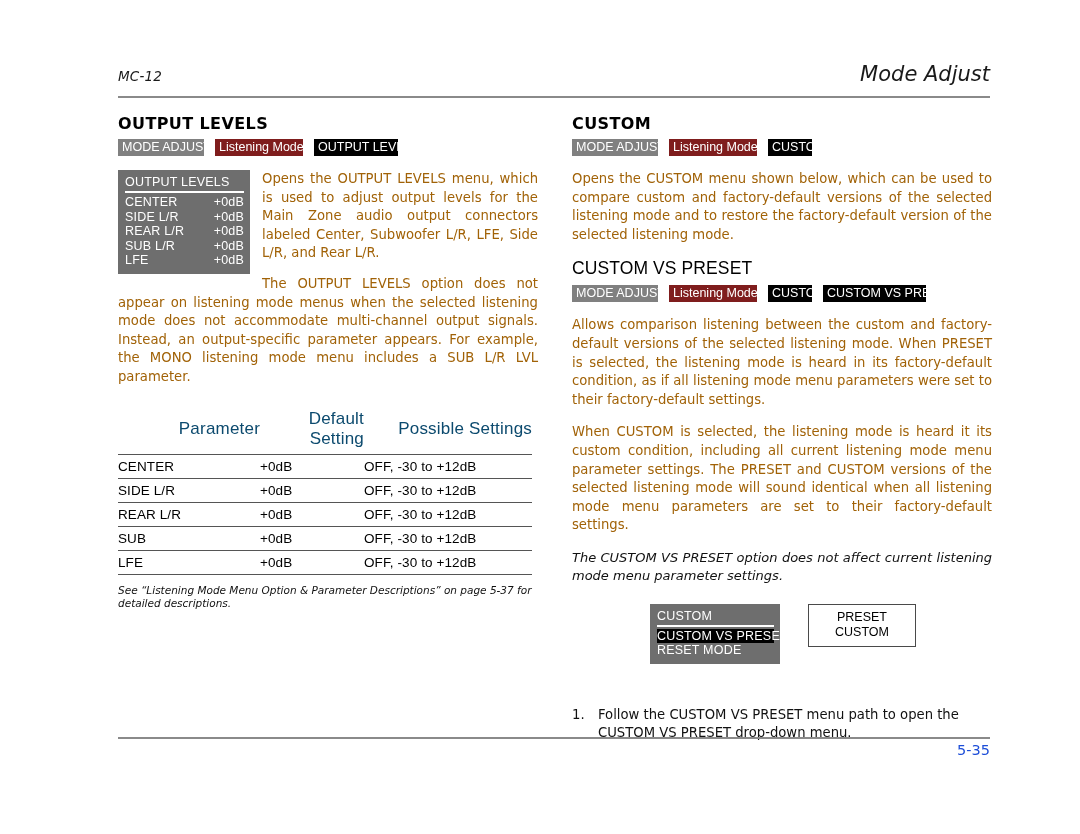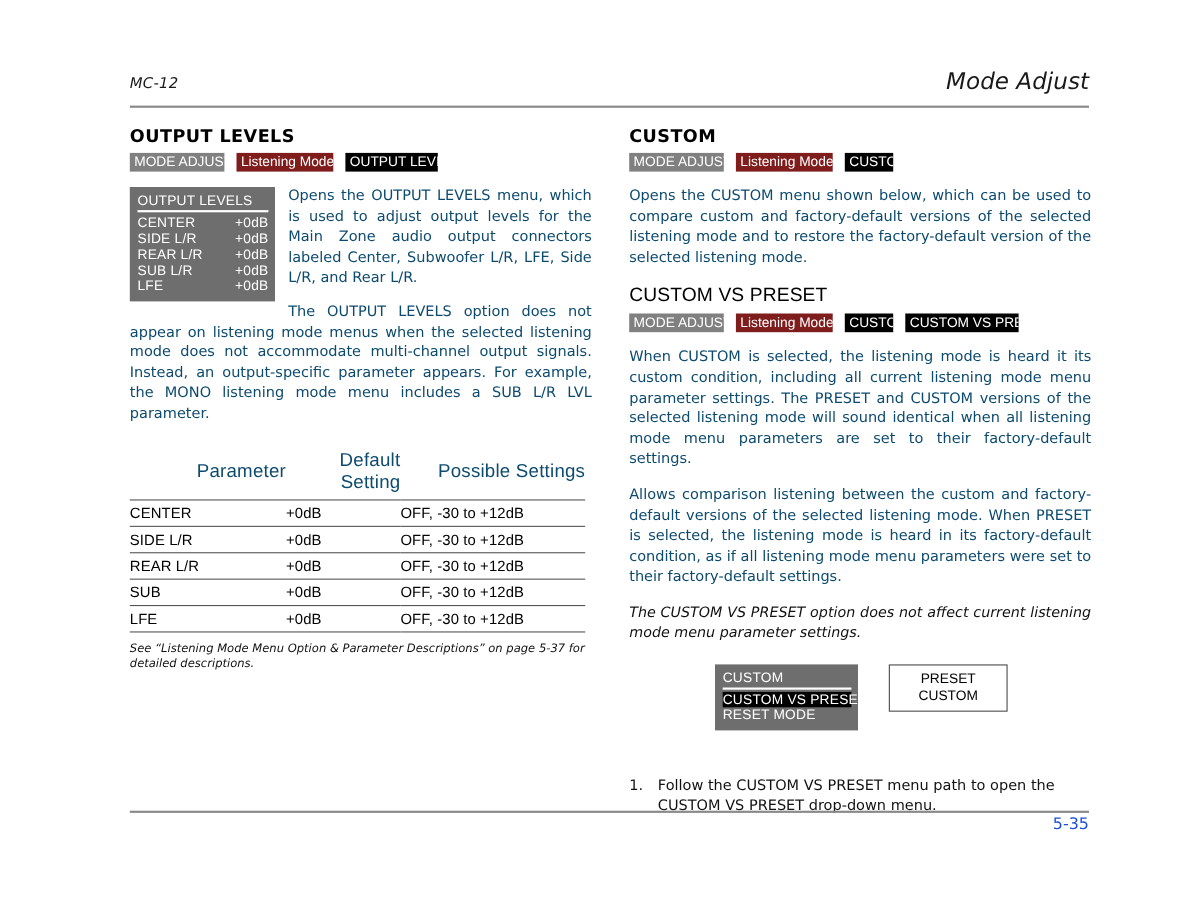--- a/index.html
+++ b/index.html
@@ -136,21 +136,21 @@
   .crumb.l2 { background: #7f1d1d; width: 88px; }
   .crumb.l3 { background: #000000; }
   .crumb.l4 { background: #000000; }
 
   
   p.body {
     margin: 0 0 14px 0;
     font-family: "DejaVu Sans", sans-serif;
     font-size: 13.2px;
     line-height: 18.6px;
-    color: #0c4a6e;
+    color: #a16207;
     text-align: justify;
     text-justify: inter-word;
   }
 
   
   .wrap-row {
     position: relative;
     min-height: 92px;
     margin-bottom: 12px;
   }
@@ -402,23 +402,23 @@
 
     <h3 class="sub-title">CUSTOM VS PRESET</h3>
 
     <div class="crumbs">
       <div class="crumb l1">MODE ADJUST</div>
       <div class="crumb l2">Listening Mode</div>
       <div class="crumb l3" style="width:44px;">CUSTOM</div>
       <div class="crumb l4" style="width:103px;">CUSTOM VS PRESET</div>
     </div>
 
+    <p class="body">Allows comparison listening between the custom and factory-default versions of the selected listening mode. When PRESET is selected, the listening mode is heard in its factory-default condition, as if all listening mode menu parameters were set to their factory-default settings.</p>
+
     <p class="body">When CUSTOM is selected, the listening mode is heard it its custom condition, including all current listening mode menu parameter settings. The PRESET and CUSTOM versions of the selected listening mode will sound identical when all listening mode menu parameters are set to their factory-default settings.</p>
-
-    <p class="body">Allows comparison listening between the custom and factory-default versions of the selected listening mode. When PRESET is selected, the listening mode is heard in its factory-default condition, as if all listening mode menu parameters were set to their factory-default settings.</p>
 
     <p class="note-text">The CUSTOM VS PRESET option does not affect current listening mode menu parameter settings.</p>
 
     <div class="menu-figure">
       <div class="osd osd-custom">
         <div class="osd-title">CUSTOM</div>
         <div class="osd-row sel">
           <span class="k">CUSTOM VS PRESET</span>
         </div>
         <div class="osd-row">

